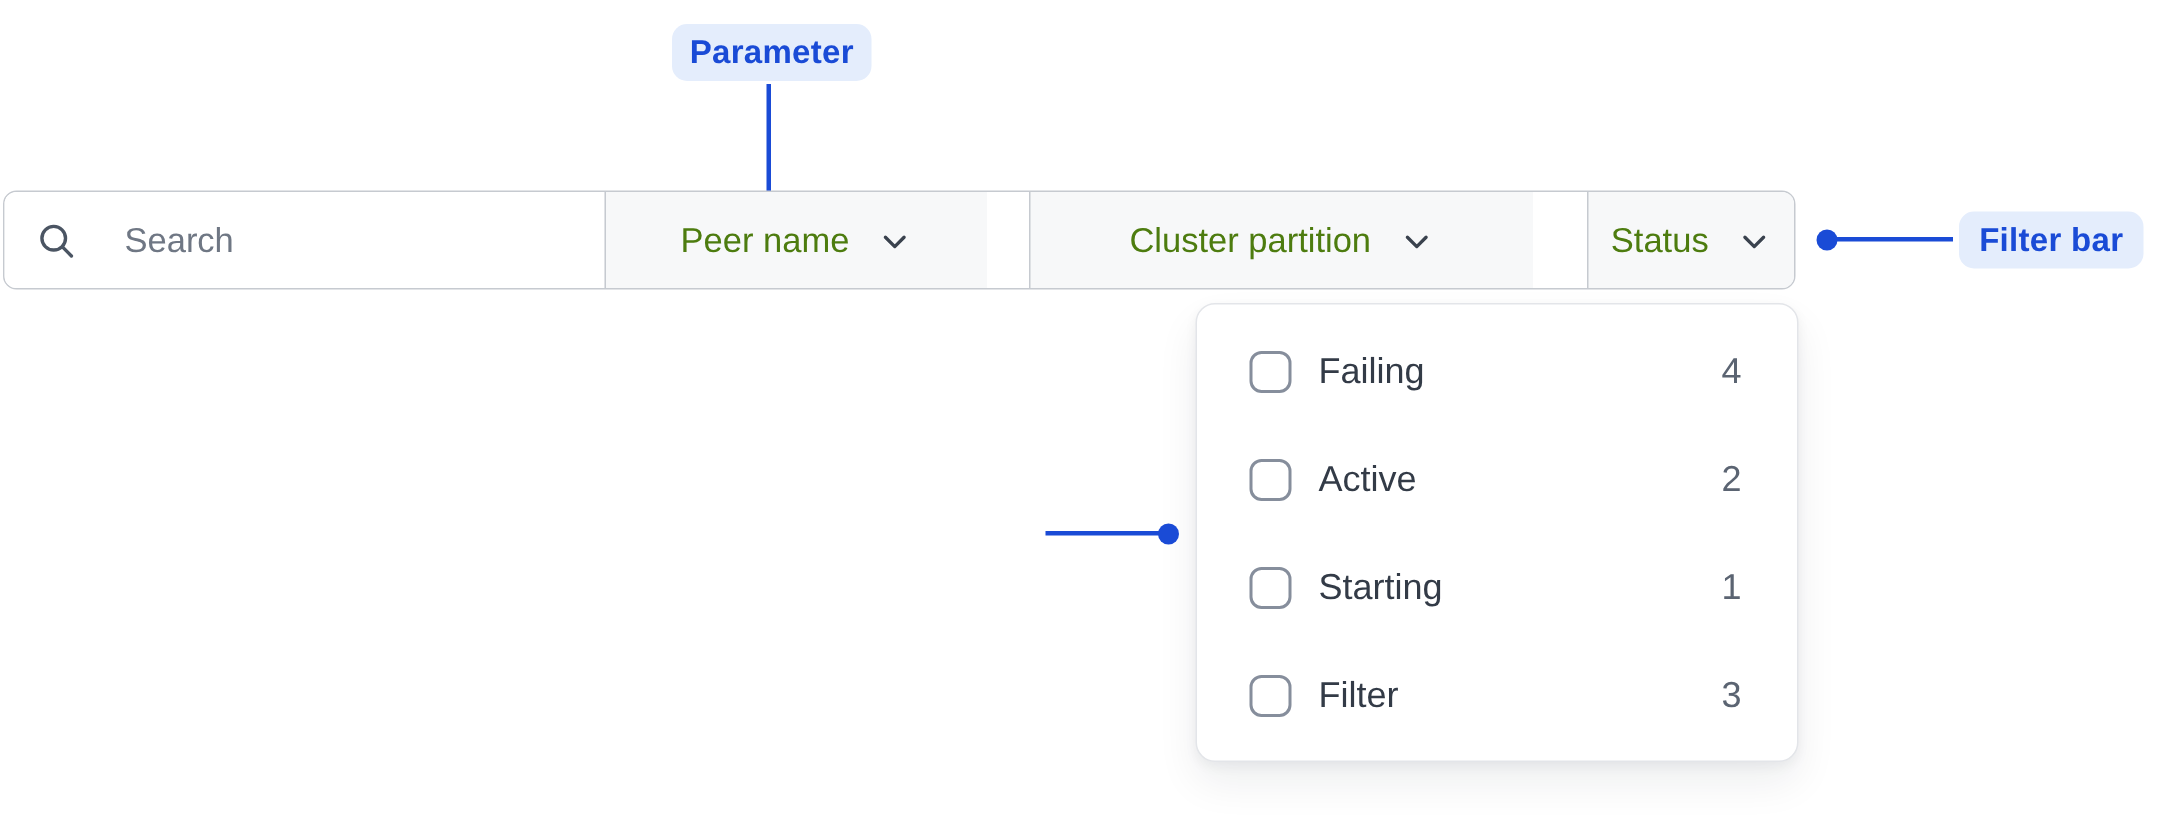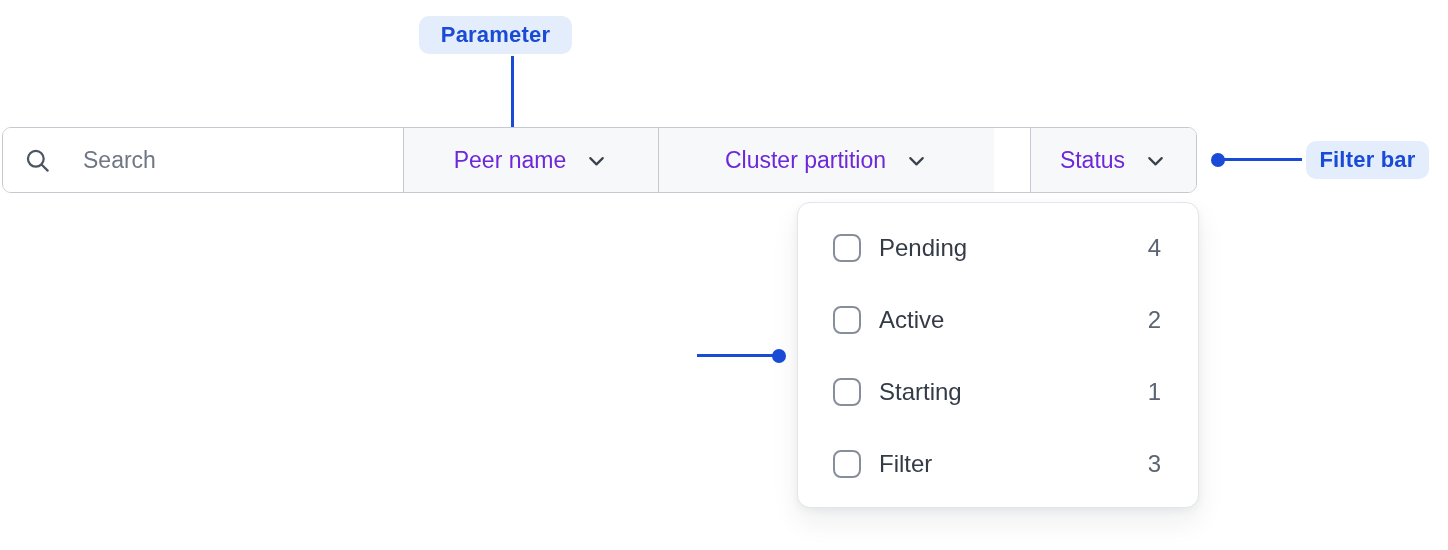--- a/index.html
+++ b/index.html
@@ -22,21 +22,21 @@
     justify-content: center;
     height: 38px;
     border-radius: 10px;
     background: #e4edfc;
     color: #1a4bd6;
     font-size: 22px;
     font-weight: 600;
     letter-spacing: 0.2px;
     white-space: nowrap;
   }
-  .badge-parameter { left: 419px; top: 16px;  width: 153px; text-align: center; }
+  .badge-parameter { left: 448px; top: 16px;  width: 133px; text-align: center; }
   .badge-filterbar { left: 1306px; top: 141px; width: 123px; }
   .badge-values    { left: 582px;  top: 337px; width: 108px; }
 
   .connector-line { position: absolute; background: #1a4bd6; }
   .line-parameter { left: 511px; top: 56px;  width: 3px;  height: 79px; }
   .line-filterbar { left: 1224px; top: 158px; width: 78px; height: 3px; }
   .line-values    { left: 697px;  top: 354px; width: 77px; height: 3px; }
 
   .connector-dot {
     position: absolute;
@@ -82,27 +82,27 @@
   }
   .search-input::placeholder { color: #6f7784; opacity: 1; }
 
   .filter-section {
     display: flex;
     align-items: center;
     justify-content: center;
     gap: 19px;
     background: #f7f8f9;
     border-left: 1.5px solid #c6cad0;
-    color: #6d28d9;
+    color: #4d7c0f;
     font-size: 23px;
     cursor: pointer;
     white-space: nowrap;
   }
   .section-peer    { flex: 0 0 255px; }
-  .section-cluster { flex: 0 0 336px; }
+  .section-cluster { flex: 0 0 336px; margin-left: 28px; }
   .section-status  { flex: 1 1 auto; margin-left: 36px; }
   .chevron-icon { width: 23px; height: 23px; margin-top: 2px; }
 
   
   .dropdown-panel {
     position: absolute;
     left: 797px; top: 202px;
     width: 402px; height: 306px;
     background: #ffffff;
     border: 1px solid #e3e5e9;
@@ -175,21 +175,21 @@
     </div>
   </div>
 
   <div class="connector-dot dot-filterbar"></div>
   <div class="connector-line line-filterbar"></div>
   <div class="anno-badge badge-filterbar">Filter bar</div>
 
   <div class="dropdown-panel">
     <div class="dropdown-row">
       <span class="checkbox"></span>
-      <span class="option-label">Pending</span>
+      <span class="option-label">Failing</span>
       <span class="option-count">4</span>
     </div>
     <div class="dropdown-row">
       <span class="checkbox"></span>
       <span class="option-label">Active</span>
       <span class="option-count">2</span>
     </div>
     <div class="dropdown-row">
       <span class="checkbox"></span>
       <span class="option-label">Starting</span>

